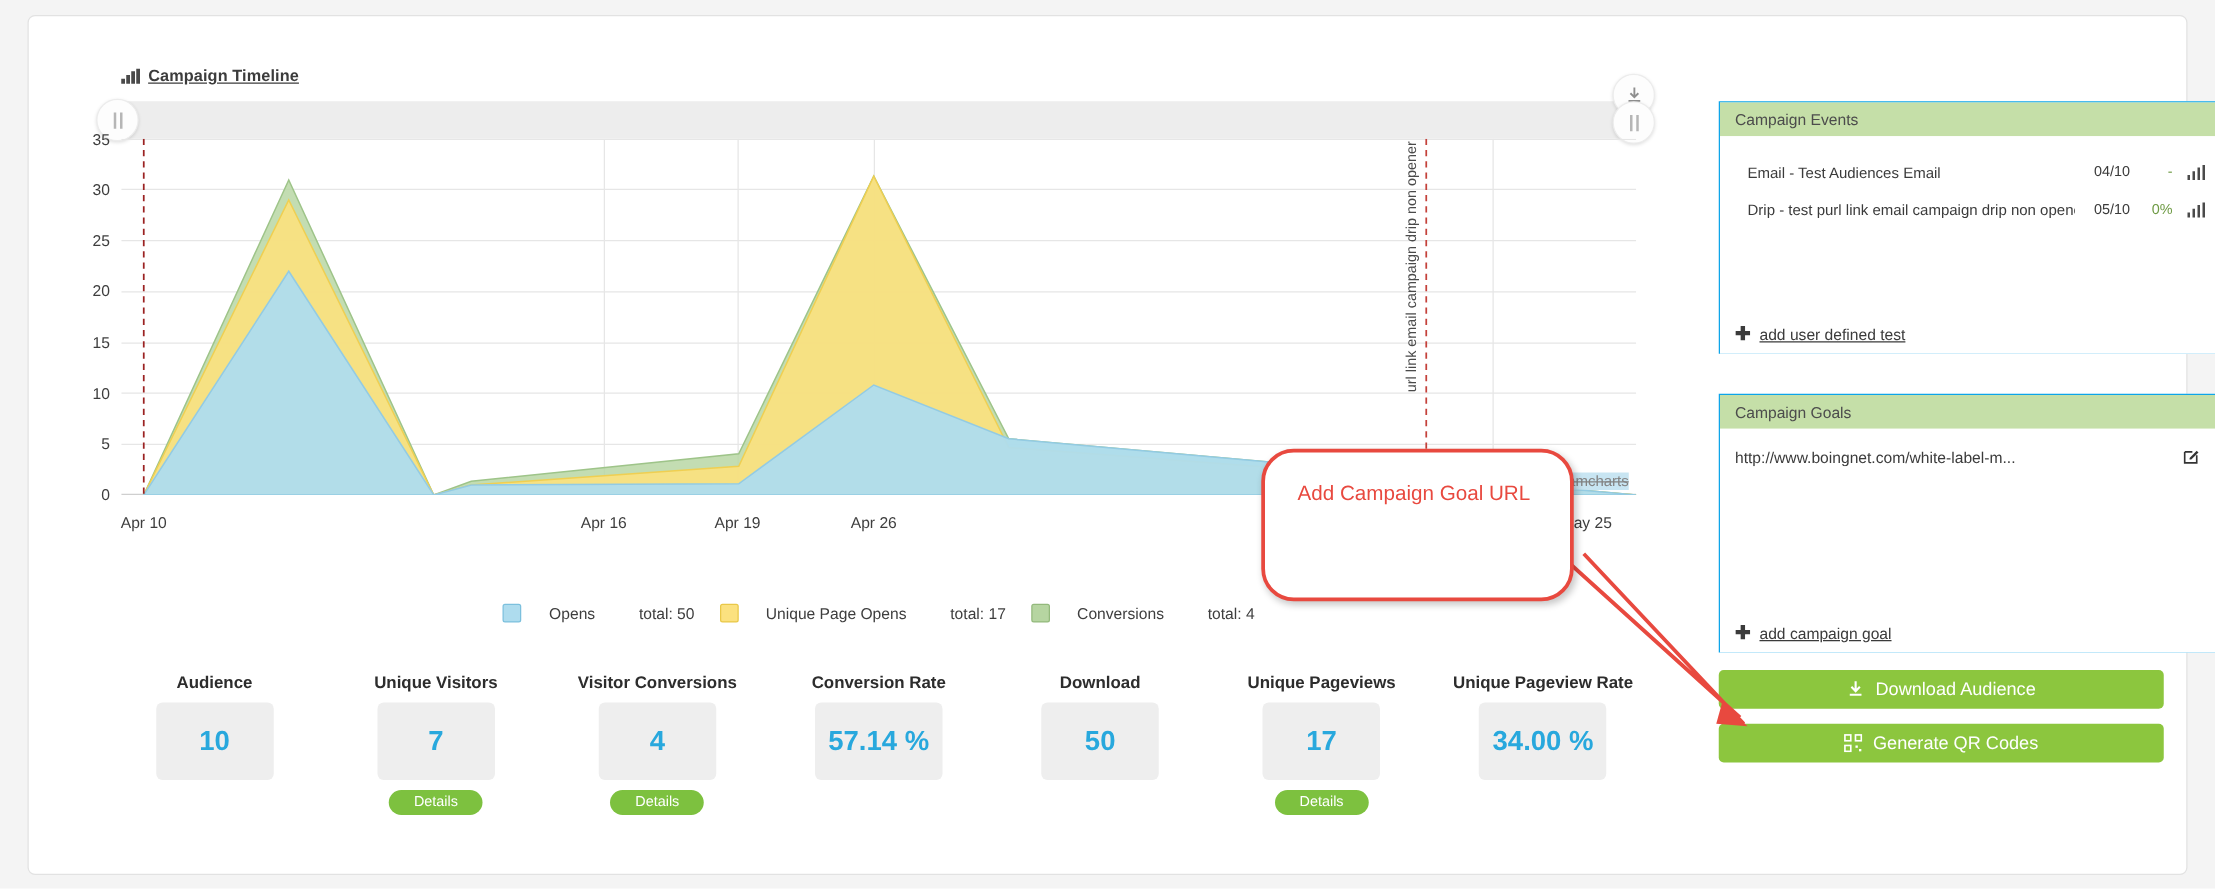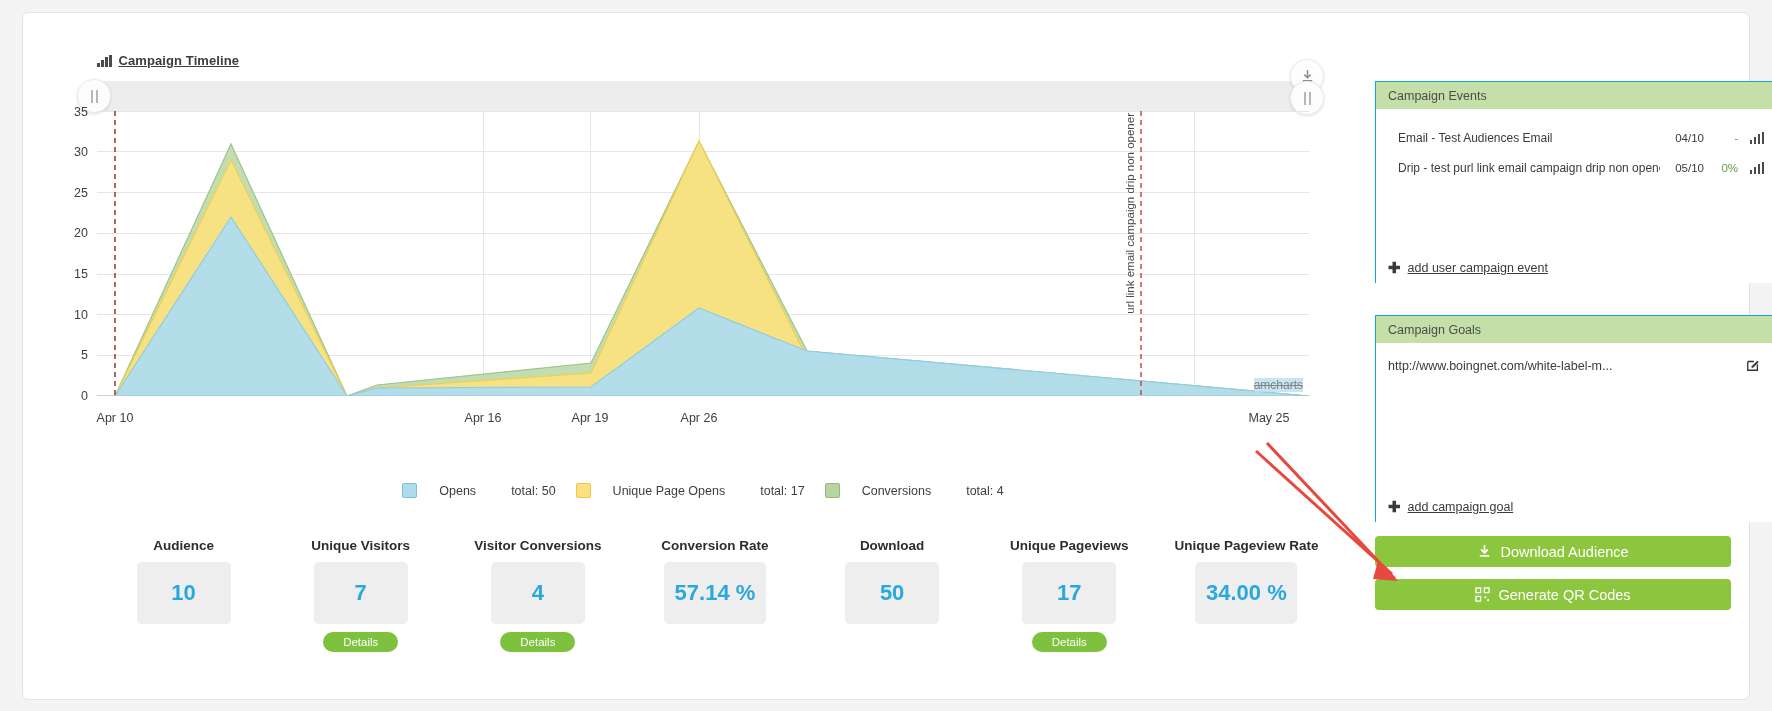--- a/index.html
+++ b/index.html
@@ -94,21 +94,21 @@
     width: 1212px;
     display: flex; justify-content: center; align-items: center;
     gap: 20px; font-size: 12.5px; color: #3e3e3e;
   }
   .legend-item { display: flex; align-items: center; gap: 22px; }
   .swatch { width: 15px; height: 15px; border-radius: 2px; }
   .legend-total { margin-left: 13px; color: #3e3e3e; }
 
   
   .metrics {
-    position: absolute; left: 72px; top: 505px;
+    position: absolute; left: 60px; top: 505px;
     width: 1240px; height: 160px;
     display: flex; align-items: flex-start;
   }
   .metric { flex: 1; display: flex; flex-direction: column; align-items: center; }
   .metric-label {
     font-size: 13.5px; font-weight: bold; color: #2d2d2d;
     text-align: center; line-height: 17px; min-height: 36px;
     display: flex; align-items: flex-end; justify-content: center;
   }
   .metric-box {
@@ -377,21 +377,21 @@
                   <i></i>
                   <i></i>
                   <i></i>
                   <i></i>
                 </span>
             </span>
           </div>
 
           <div class="add-link">
             <span class="plus">✚</span>
-            <span class="txt">add user campaign event</span>
+            <span class="txt">add user defined test</span>
           </div>
         </div>
       </div>
 
       <div class="panel" style="top:302px; height:207px">
         <div class="panel-head">Campaign Goals</div>
         <div class="panel-body" style="height:179px">
           <div class="scrolltrack">
             <span class="scroll-arrow up">▲</span>
             <span class="scroll-arrow down">▼</span>
@@ -433,14 +433,17 @@
         </svg>
         <span>Download Audience</span>
       </button>
     </div>
 
     <svg class="arrow-svg" width="1728" height="688">
       <path d="M1233,438 L1369,561 M1244,430 L1372,566" stroke="#e8493f" stroke-width="3" fill="none"></path>
       <path d="M1355,548 L1375,568 L1350,566 Z" fill="#e8493f"></path>
     </svg>
 
+    <div class="callout">
+      <span>Add Campaign Goal URL</span>
+    </div>
   </div>
 </div>
 
 </body></html>

